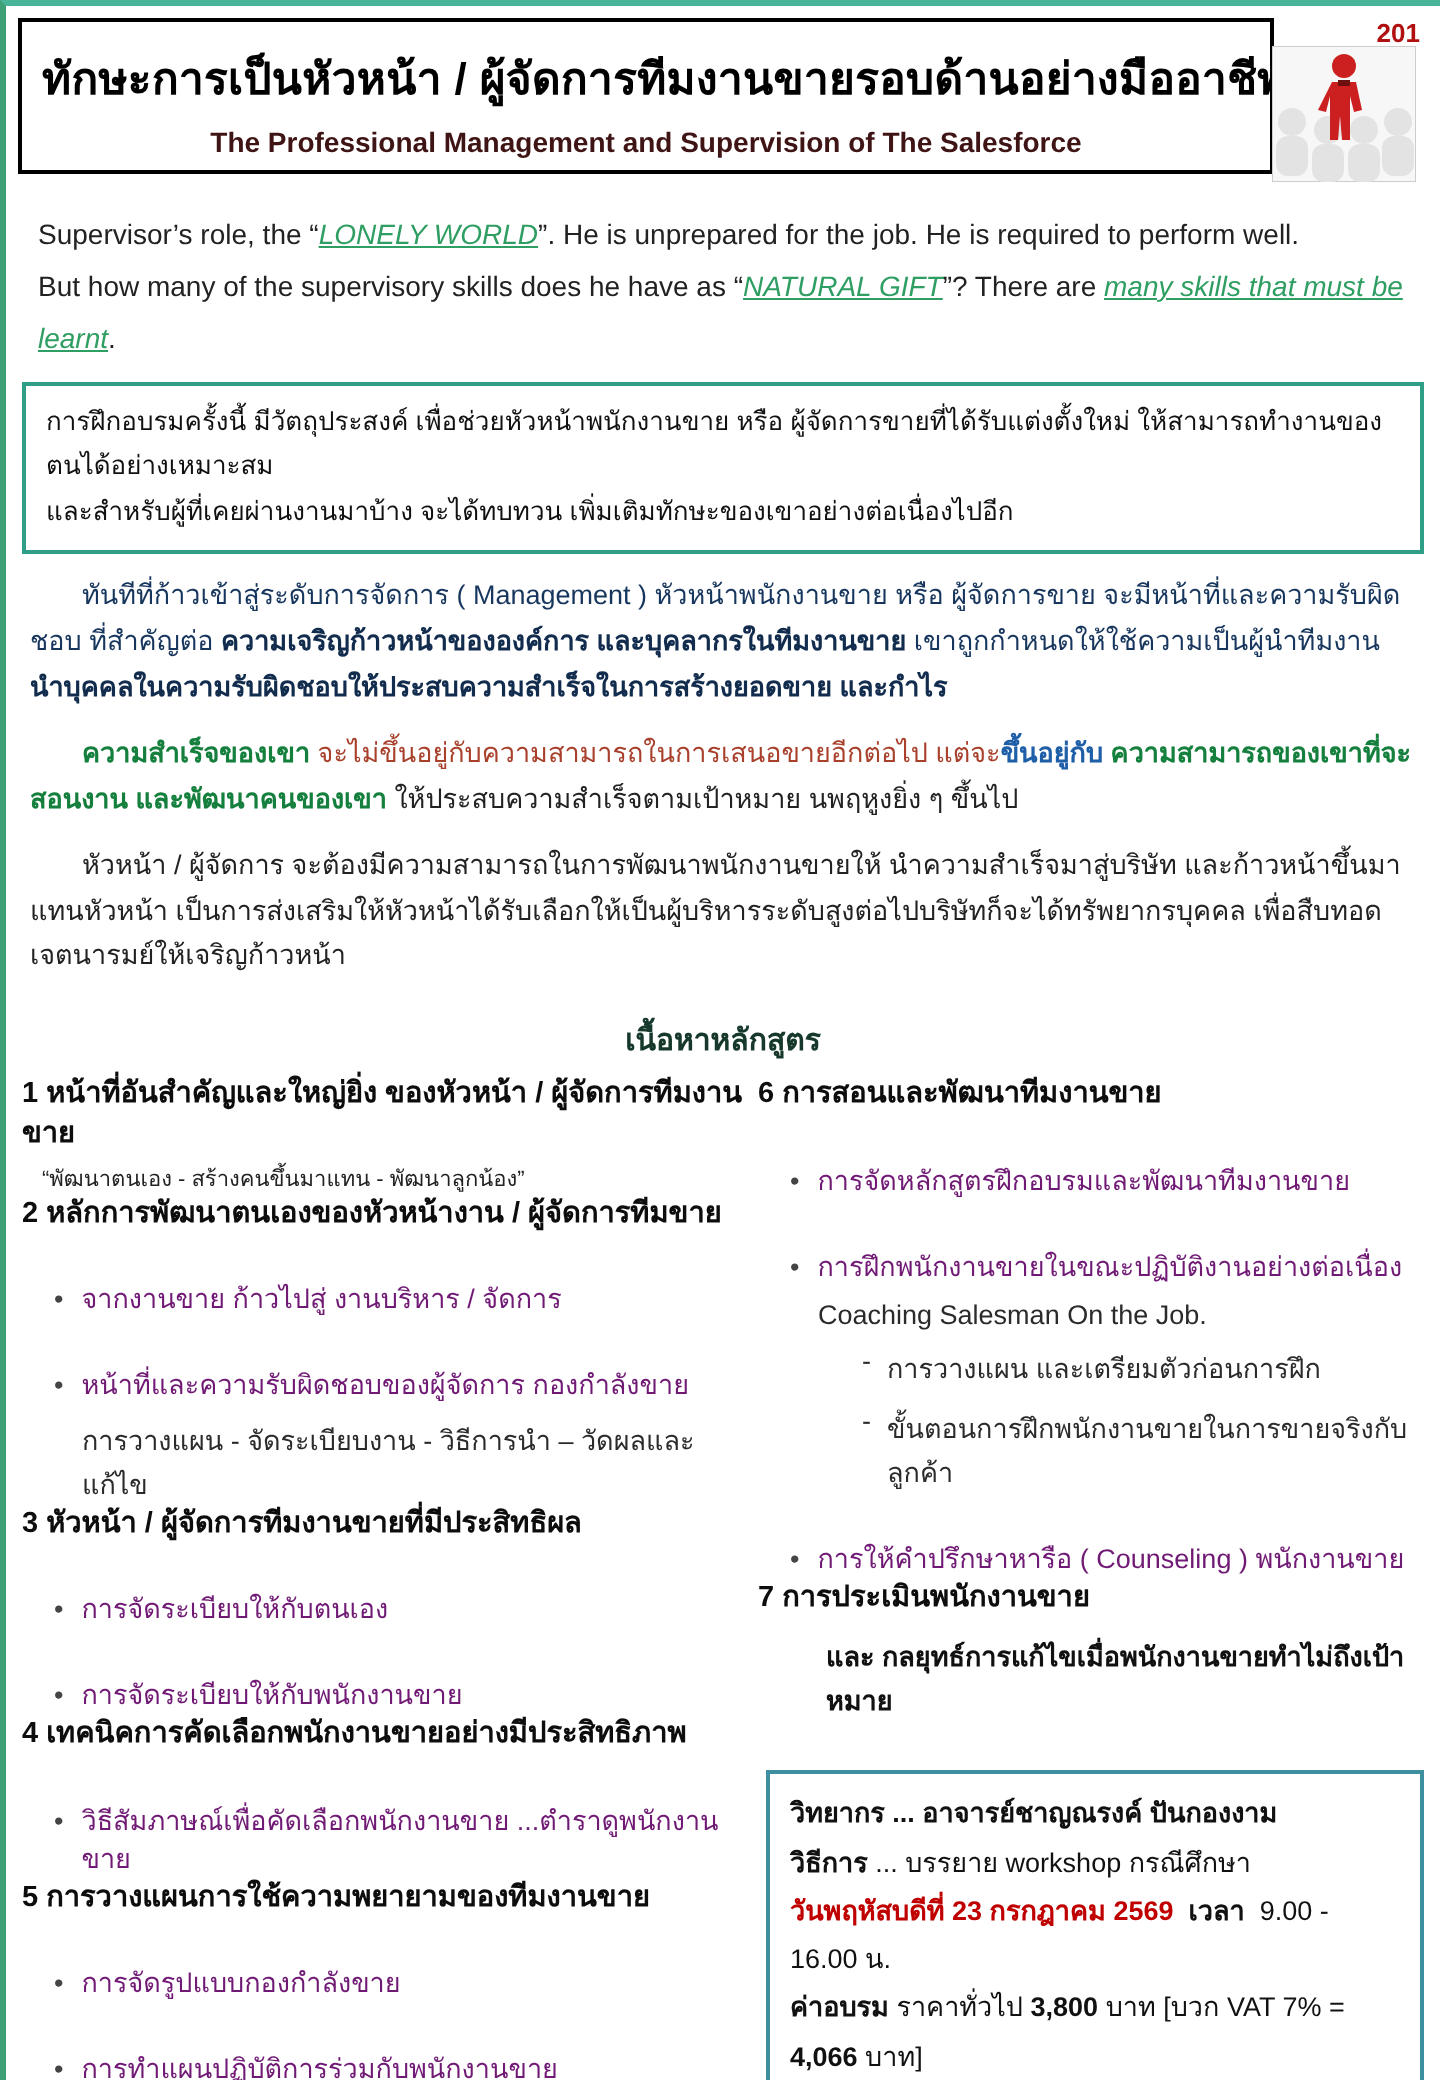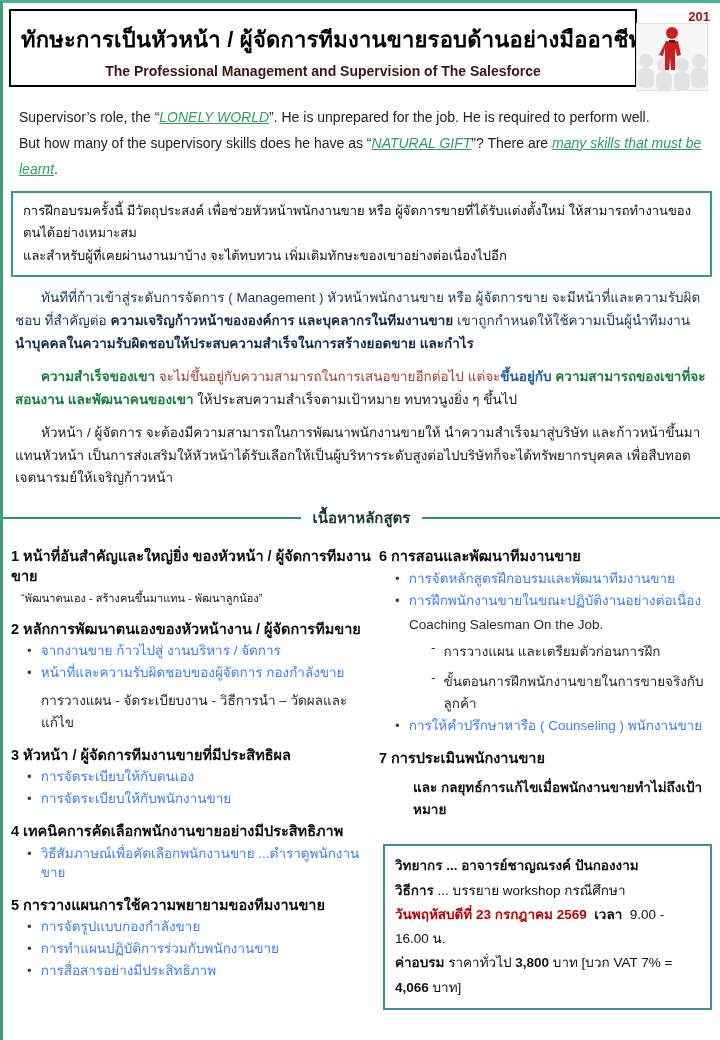--- a/index.html
+++ b/index.html
@@ -37,30 +37,30 @@
   
   .para { margin:10px 14px 0 12px; font-size:13.5px; line-height:1.7; text-indent:26px; }
   .p-navy { color:#17365d; }
   .p-navy b { color:#122c4e; }
   .p-red  { color:#a8402c; }
   .p-red b { color:#15803d; }
   .seg-blue { color:#1f5fa8; font-weight:bold; }
   .seg-black { color:#222; }
   .p-black { color:#222; }
   
-  .divider { display:flex; align-items:center; margin:16px 0 2px 0; }
+  .divider { display:flex; align-items:center; margin:16px 0 2px 0;flex-direction:column; }
   .divider .rule { flex:1; border-top:2px solid #2e8b74; }
   .divider .label { padding:0 12px; font-size:15px; font-weight:bold; color:#16392b; }
   
   .columns { display:flex; padding:2px 6px 0 8px; }
   .col-left { width:368px; padding-right:8px; }
   .col-right { flex:1; }
-  .topic { font-size:14.5px; font-weight:bold; color:#0d0d0d; margin-top:13px; line-height:1.35; }
+  .topic { font-size:14.5px; font-weight:bold; color:#0d0d0d; line-height:1.35; }
   .sub-quote { font-size:11px; color:#222; margin:2px 0 0 10px; }
-  .bullet { display:flex; font-size:13.5px; color:#3b82f6; margin:3px 0 0 16px; line-height:1.4; }
+  .bullet { display:flex; font-size:13.5px; color:#701a75; margin:24px 0 0 16px; line-height:1.4; }
   .bullet::before { content:"•"; margin-right:9px; color:#444; }
   .dash { display:flex; font-size:13.5px; color:#2b2b2b; margin:8px 0 0 52px; }
   .dash::before { content:"-"; margin-right:8px; }
   .indent { font-size:13.5px; color:#2b2b2b; margin:6px 0 0 30px; }
   .indent-b { font-size:13.5px; font-weight:bold; color:#111; margin:8px 0 0 34px; }
   
   .info-box {
     border:2px solid #3d8fa0;
     margin:24px 2px 0 4px;
     padding:8px 10px;
@@ -105,21 +105,21 @@
 
 <div class="obj-box">
   <div>การฝึกอบรมครั้งนี้ มีวัตถุประสงค์   เพื่อช่วยหัวหน้าพนักงานขาย หรือ ผู้จัดการขายที่ได้รับแต่งตั้งใหม่ ให้สามารถทำงานของตนได้อย่างเหมาะสม</div>
   <div>และสำหรับผู้ที่เคยผ่านงานมาบ้าง  จะได้ทบทวน เพิ่มเติมทักษะของเขาอย่างต่อเนื่องไปอีก</div>
 </div>
 
 <div class="para p-navy">
   <span>ทันทีที่ก้าวเข้าสู่ระดับการจัดการ ( Management )    หัวหน้าพนักงานขาย หรือ ผู้จัดการขาย จะมีหน้าที่และความรับผิดชอบ ที่สำคัญต่อ </span><b>ความเจริญก้าวหน้าขององค์การ  และบุคลากรในทีมงานขาย</b><span> เขาถูกกำหนดให้ใช้ความเป็นผู้นำทีมงาน    </span><b>นำบุคคลในความรับผิดชอบให้ประสบความสำเร็จในการสร้างยอดขาย และกำไร</b>
 </div>
 <div class="para p-red">
-  <b>ความสำเร็จของเขา </b><span>จะไม่ขึ้นอยู่กับความสามารถในการเสนอขายอีกต่อไป   แต่จะ</span><span class="seg-blue">ขึ้นอยู่กับ</span><b> ความสามารถของเขาที่จะสอนงาน และพัฒนาคนของเขา </b><span class="seg-black">ให้ประสบความสำเร็จตามเป้าหมาย ทบทวนูงยิ่ง ๆ ขึ้นไป</span>
+  <b>ความสำเร็จของเขา </b><span>จะไม่ขึ้นอยู่กับความสามารถในการเสนอขายอีกต่อไป   แต่จะ</span><span class="seg-blue">ขึ้นอยู่กับ</span><b> ความสามารถของเขาที่จะสอนงาน และพัฒนาคนของเขา </b><span class="seg-black">ให้ประสบความสำเร็จตามเป้าหมาย นพฤหูงยิ่ง ๆ ขึ้นไป</span>
 </div>
 <div class="para p-black">หัวหน้า / ผู้จัดการ  จะต้องมีความสามารถในการพัฒนาพนักงานขายให้  นำความสำเร็จมาสู่บริษัท และก้าวหน้าขึ้นมาแทนหัวหน้า    เป็นการส่งเสริมให้หัวหน้าได้รับเลือกให้เป็นผู้บริหารระดับสูงต่อไปบริษัทก็จะได้ทรัพยากรบุคคล  เพื่อสืบทอดเจตนารมย์ให้เจริญก้าวหน้า</div>
 
 <div class="divider">
   <div class="rule"></div>
   <div class="label">เนื้อหาหลักสูตร</div>
   <div class="rule"></div>
 </div>
 
 <div class="columns">

